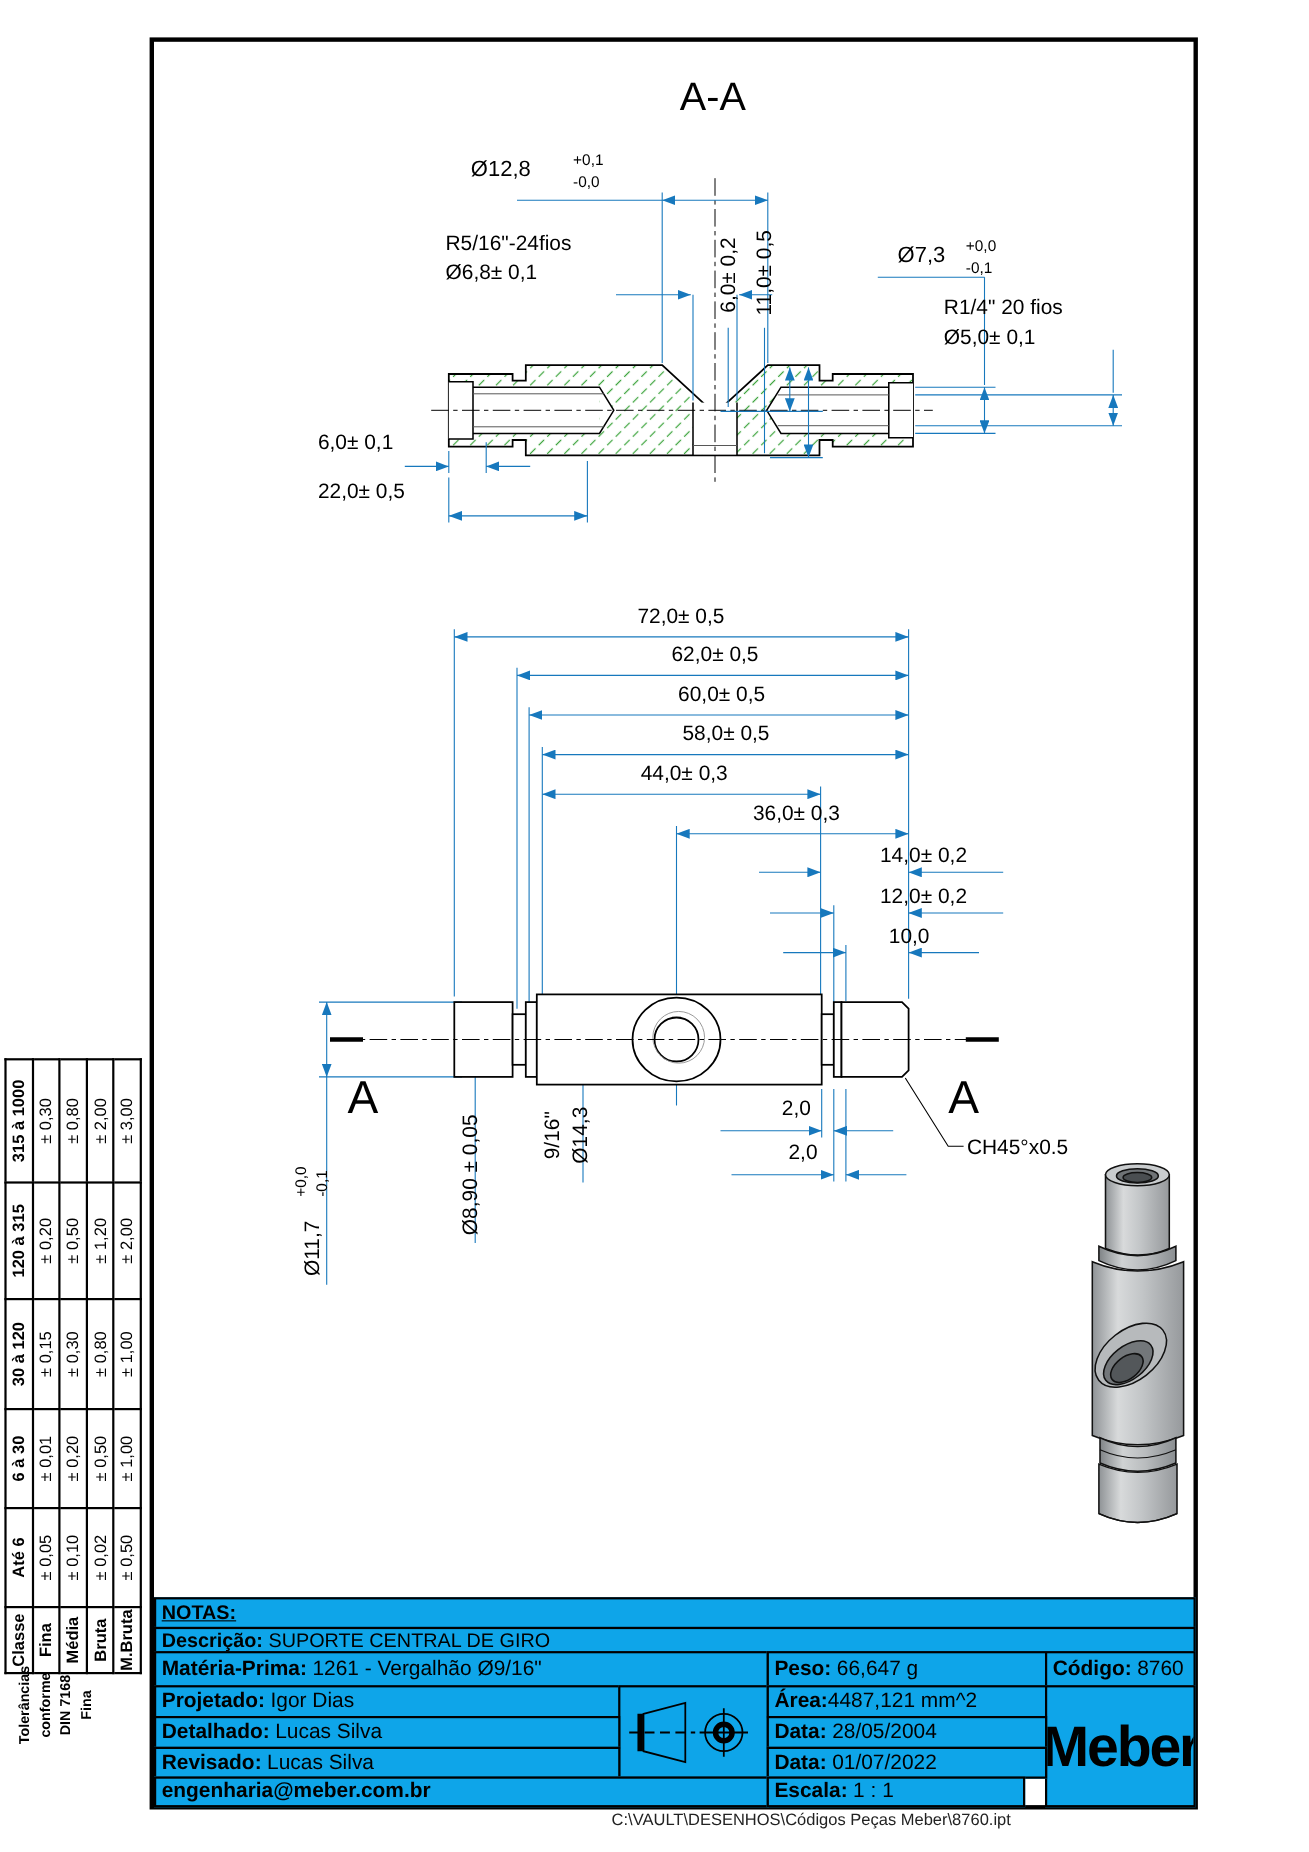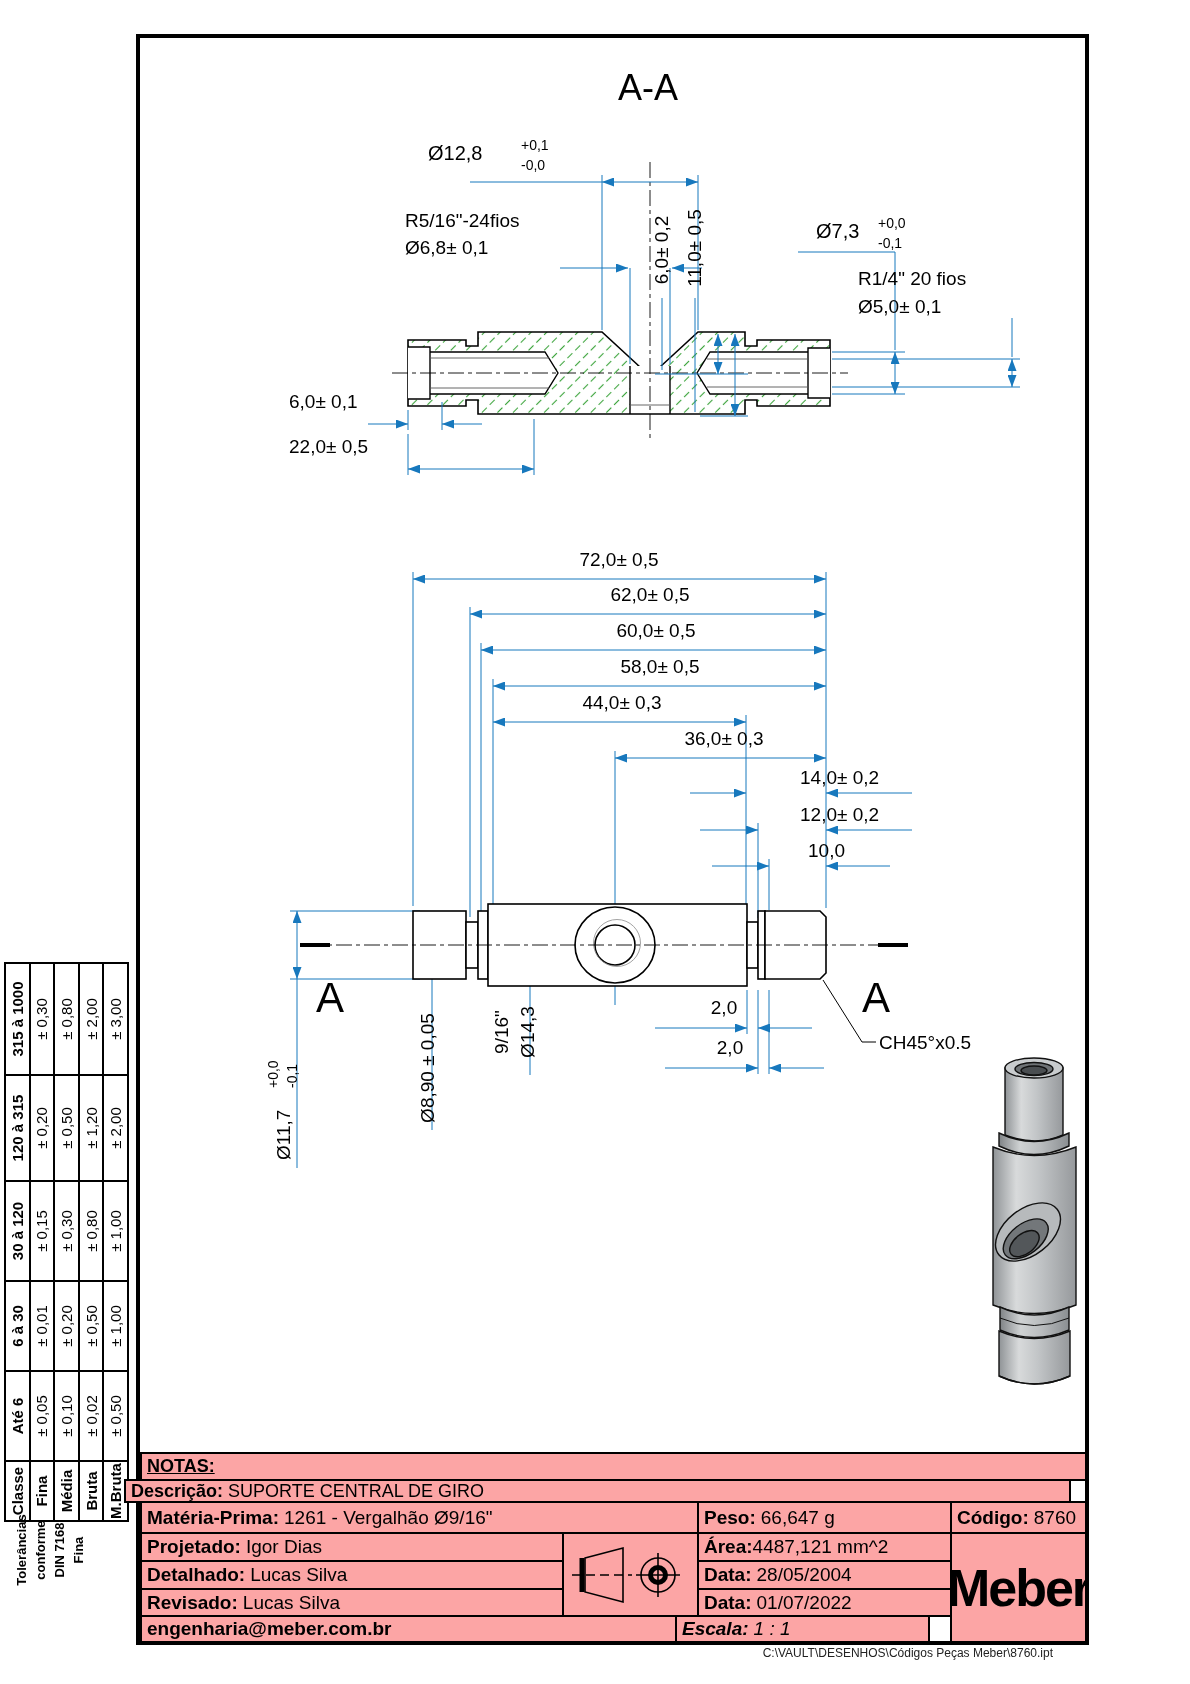--- a/index.html
+++ b/index.html
@@ -14,30 +14,30 @@
            transform:rotate(-90deg);transform-origin:0 0;}
   #toltable{border-collapse:collapse;table-layout:fixed;width:546px;height:125px;}
   #toltable th,#toltable td{border:2px solid #000;text-align:center;vertical-align:middle;
            font-size:15px;padding:0;white-space:nowrap;}
   #toltable th{font-weight:bold;}
   #toltable td{font-weight:normal;}
   #tolnote{position:absolute;left:12px;top:1593px;width:86px;height:92px;
            transform:rotate(-90deg);transform-origin:0 0;
            font-weight:bold;font-size:13px;line-height:19px;text-align:center;}
   
-  .tb{position:absolute;border:2px solid #000;box-sizing:border-box;background:#fca5a5;
+  .tb{position:absolute;border:2px solid #000;box-sizing:border-box;background:#0ea5e9;
       display:flex;align-items:center;padding:0 5px;font-size:19px;white-space:nowrap;overflow:hidden;}
   .tb b{font-weight:bold;}
   .tb .v{margin-left:5px;}
   #notas-row{text-decoration:underline;font-size:18px;}
   #desc-row{font-size:18px;}
   #meber-cell{justify-content:center;font-size:52px;font-weight:bold;letter-spacing:-2px;padding:12px;}
   #sym-cell{justify-content:center;padding:0;}
-  #footer-path{position:absolute;left:508px;top:1646px;width:545px;text-align:right;
-               font-size:12px;color:#222;}
+  #footer-path{position:absolute;left:556px;top:1646px;width:545px;
+               font-size:15px;color:#222;}
 </style>
 </head>
 <body>
 
 <div id="page">
 
   <div id="frame"></div>
 
   <svg width="1190" height="1684" viewBox="0 0 1190 1684" style="position:absolute;left:0;top:0;">
     <defs>
@@ -322,21 +322,21 @@
   <div id="tolnote">
     <div>Tolerâncias</div>
     <div>conforme</div>
     <div>DIN 7168</div>
     <div>Fina</div>
   </div>
 
   <div class="tb" id="notas-row" style="left:140px;top:1452px;width:947px;height:29px;">
     <b>NOTAS:</b>
   </div>
-  <div class="tb" id="desc-row" style="left:124px;top:1479px;width:947px;height:24px;text-align:center;">
+  <div class="tb" id="desc-row" style="left:140px;top:1479px;width:947px;height:24px;text-align:center;">
     <b>Descrição:</b>
       <span class="v">SUPORTE CENTRAL DE GIRO</span>
   </div>
   <div class="tb" style="left:140px;top:1501px;width:559px;height:33px;">
     <b>Matéria-Prima:</b>
       <span class="v">1261 - Vergalhão Ø9/16"</span>
   </div>
   <div class="tb" style="left:697px;top:1501px;width:255px;height:33px;">
     <b>Peso:</b>
       <span class="v">66,647 g</span>
@@ -379,19 +379,19 @@
     <b>Revisado:</b>
       <span class="v">Lucas Silva</span>
   </div>
   <div class="tb" style="left:697px;top:1588px;width:255px;height:29px;">
     <b>Data:</b>
       <span class="v">01/07/2022</span>
   </div>
   <div class="tb" style="left:140px;top:1615px;width:559px;height:28px;">
     <b>engenharia@meber.com.br</b>
   </div>
-  <div class="tb" style="left:675px;top:1615px;width:255px;height:28px;font-style:italic;">
+  <div class="tb" style="left:697px;top:1615px;width:235px;height:28px;">
     <b>Escala:</b>
       <span class="v">1 : 1</span>
   </div>
 
   <div id="footer-path">C:\VAULT\DESENHOS\Códigos Peças Meber\8760.ipt</div>
 </div>
 
 </body></html>

